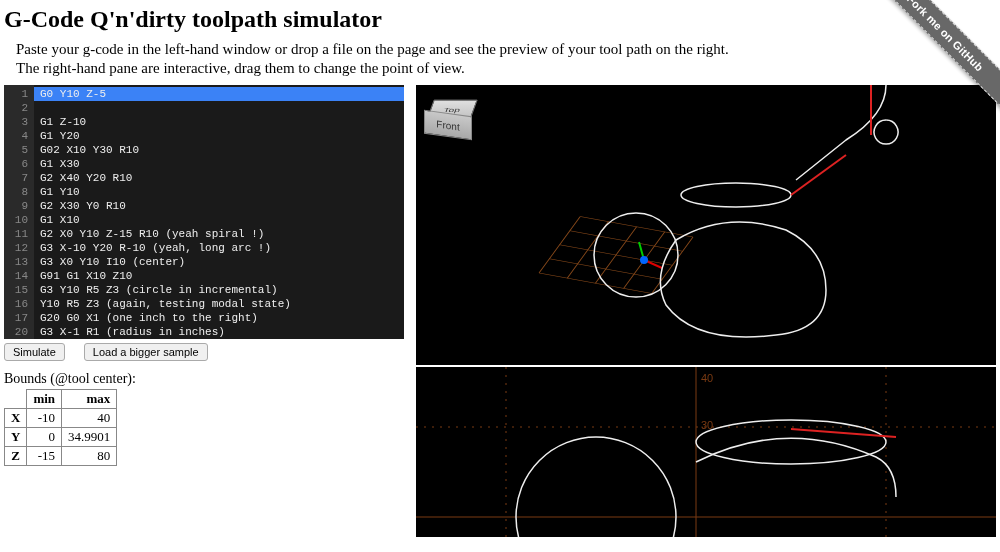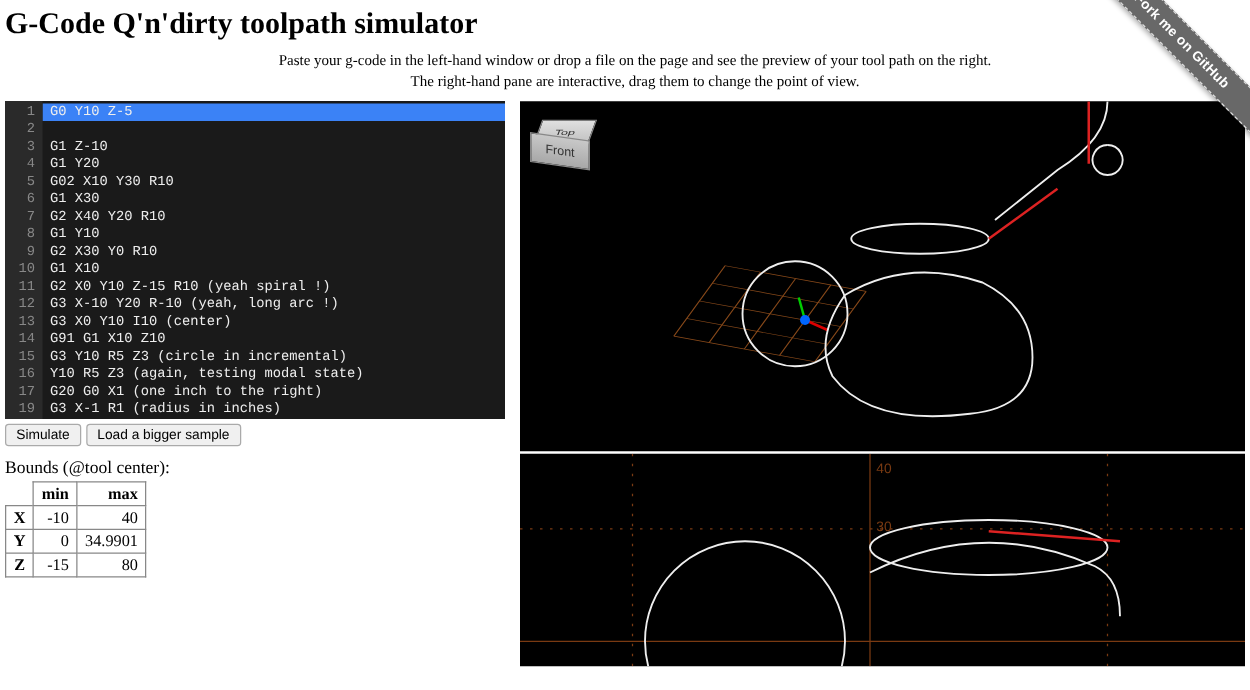--- a/index.html
+++ b/index.html
@@ -7,21 +7,21 @@
     font-family: "Times New Roman", Times, serif;
     font-size: 16px;
     color: #000;
     background: #fff;
     width: 1000px;
     height: 552px;
     overflow: hidden;
     position: relative;
   }
   h1 { font-size: 24px; font-weight: bold; margin: 6px 0 8px 4px; }
-  .intro { margin: 0 0 2px 16px; font-size: 12px; text-align: center; }
+  .intro { margin: 0 0 2px 16px; font-size: 15px; }
   .main { display: flex; gap: 12px; margin: 8px 4px 0 4px; }
   .left { width: 400px; flex-shrink: 0; }
   .code-editor {
     background: #1a1a1a;
     color: #eee;
     font-family: "Courier New", monospace;
     font-size: 11px;
     line-height: 14px;
     height: 254px;
     overflow-y: auto;
@@ -36,21 +36,21 @@
     width: 30px;
     background: #2a2a2a;
     color: #888;
     text-align: right;
     padding: 2px 6px 2px 0;
     user-select: none;
   }
   .code-lines { margin-left: 30px; padding: 2px 0 2px 6px; }
   .code-line { white-space: pre; }
   .code-line.active { background: #3b82f6; display: block; margin-left: -6px; padding-left: 6px; }
-  .btn-row { margin-top: 4px; display: flex; gap: 4px; }
+  .btn-row { margin-top: 4px; display: flex; gap: 19px; }
   button {
     font-family: Arial, sans-serif;
     font-size: 11px;
     padding: 2px 8px;
     background: #f0f0f0;
     border: 1px solid #aaa;
     border-radius: 3px;
     cursor: pointer;
   }
   .info { margin-top: 10px; font-size: 14px; }
@@ -137,21 +137,21 @@
           <div>8</div>
           <div>9</div>
           <div>10</div>
           <div>11</div>
           <div>12</div>
           <div>13</div>
           <div>14</div>
           <div>15</div>
           <div>16</div>
           <div>17</div>
-          <div>19</div>
+          <div>20</div>
         </div>
       <div class="code-lines" id="codelines"><span class="code-line active">G0 Y10 Z-5</span><br><span class="code-line">G1 Z-10</span><br><span class="code-line">G1 Y20</span><br><span class="code-line">G02 X10 Y30 R10</span><br><span class="code-line">G1 X30</span><br><span class="code-line">G2 X40 Y20 R10</span><br><span class="code-line">G1 Y10</span><br><span class="code-line">G2 X30 Y0 R10</span><br><span class="code-line">G1 X10</span><br><span class="code-line">G2 X0 Y10 Z-15 R10 (yeah spiral !)</span><br><span class="code-line">G3 X-10 Y20 R-10 (yeah, long arc !)</span><br><span class="code-line">G3 X0 Y10 I10 (center)</span><br><span class="code-line">G91 G1 X10 Z10</span><br><span class="code-line">G3 Y10 R5 Z3 (circle in incremental)</span><br><span class="code-line">Y10 R5 Z3 (again, testing modal state)</span><br><span class="code-line">G20 G0 X1 (one inch to the right)</span><br><span class="code-line">G3 X-1 R1 (radius in inches)</span><br><br><br><br><br><br></div>
     </div>
     <div class="btn-row">
       <button>Simulate</button>
       <button>Load a bigger sample</button>
     </div>
     <div class="info">
       <div>Bounds (@tool center):</div>
       <table class="bounds">

